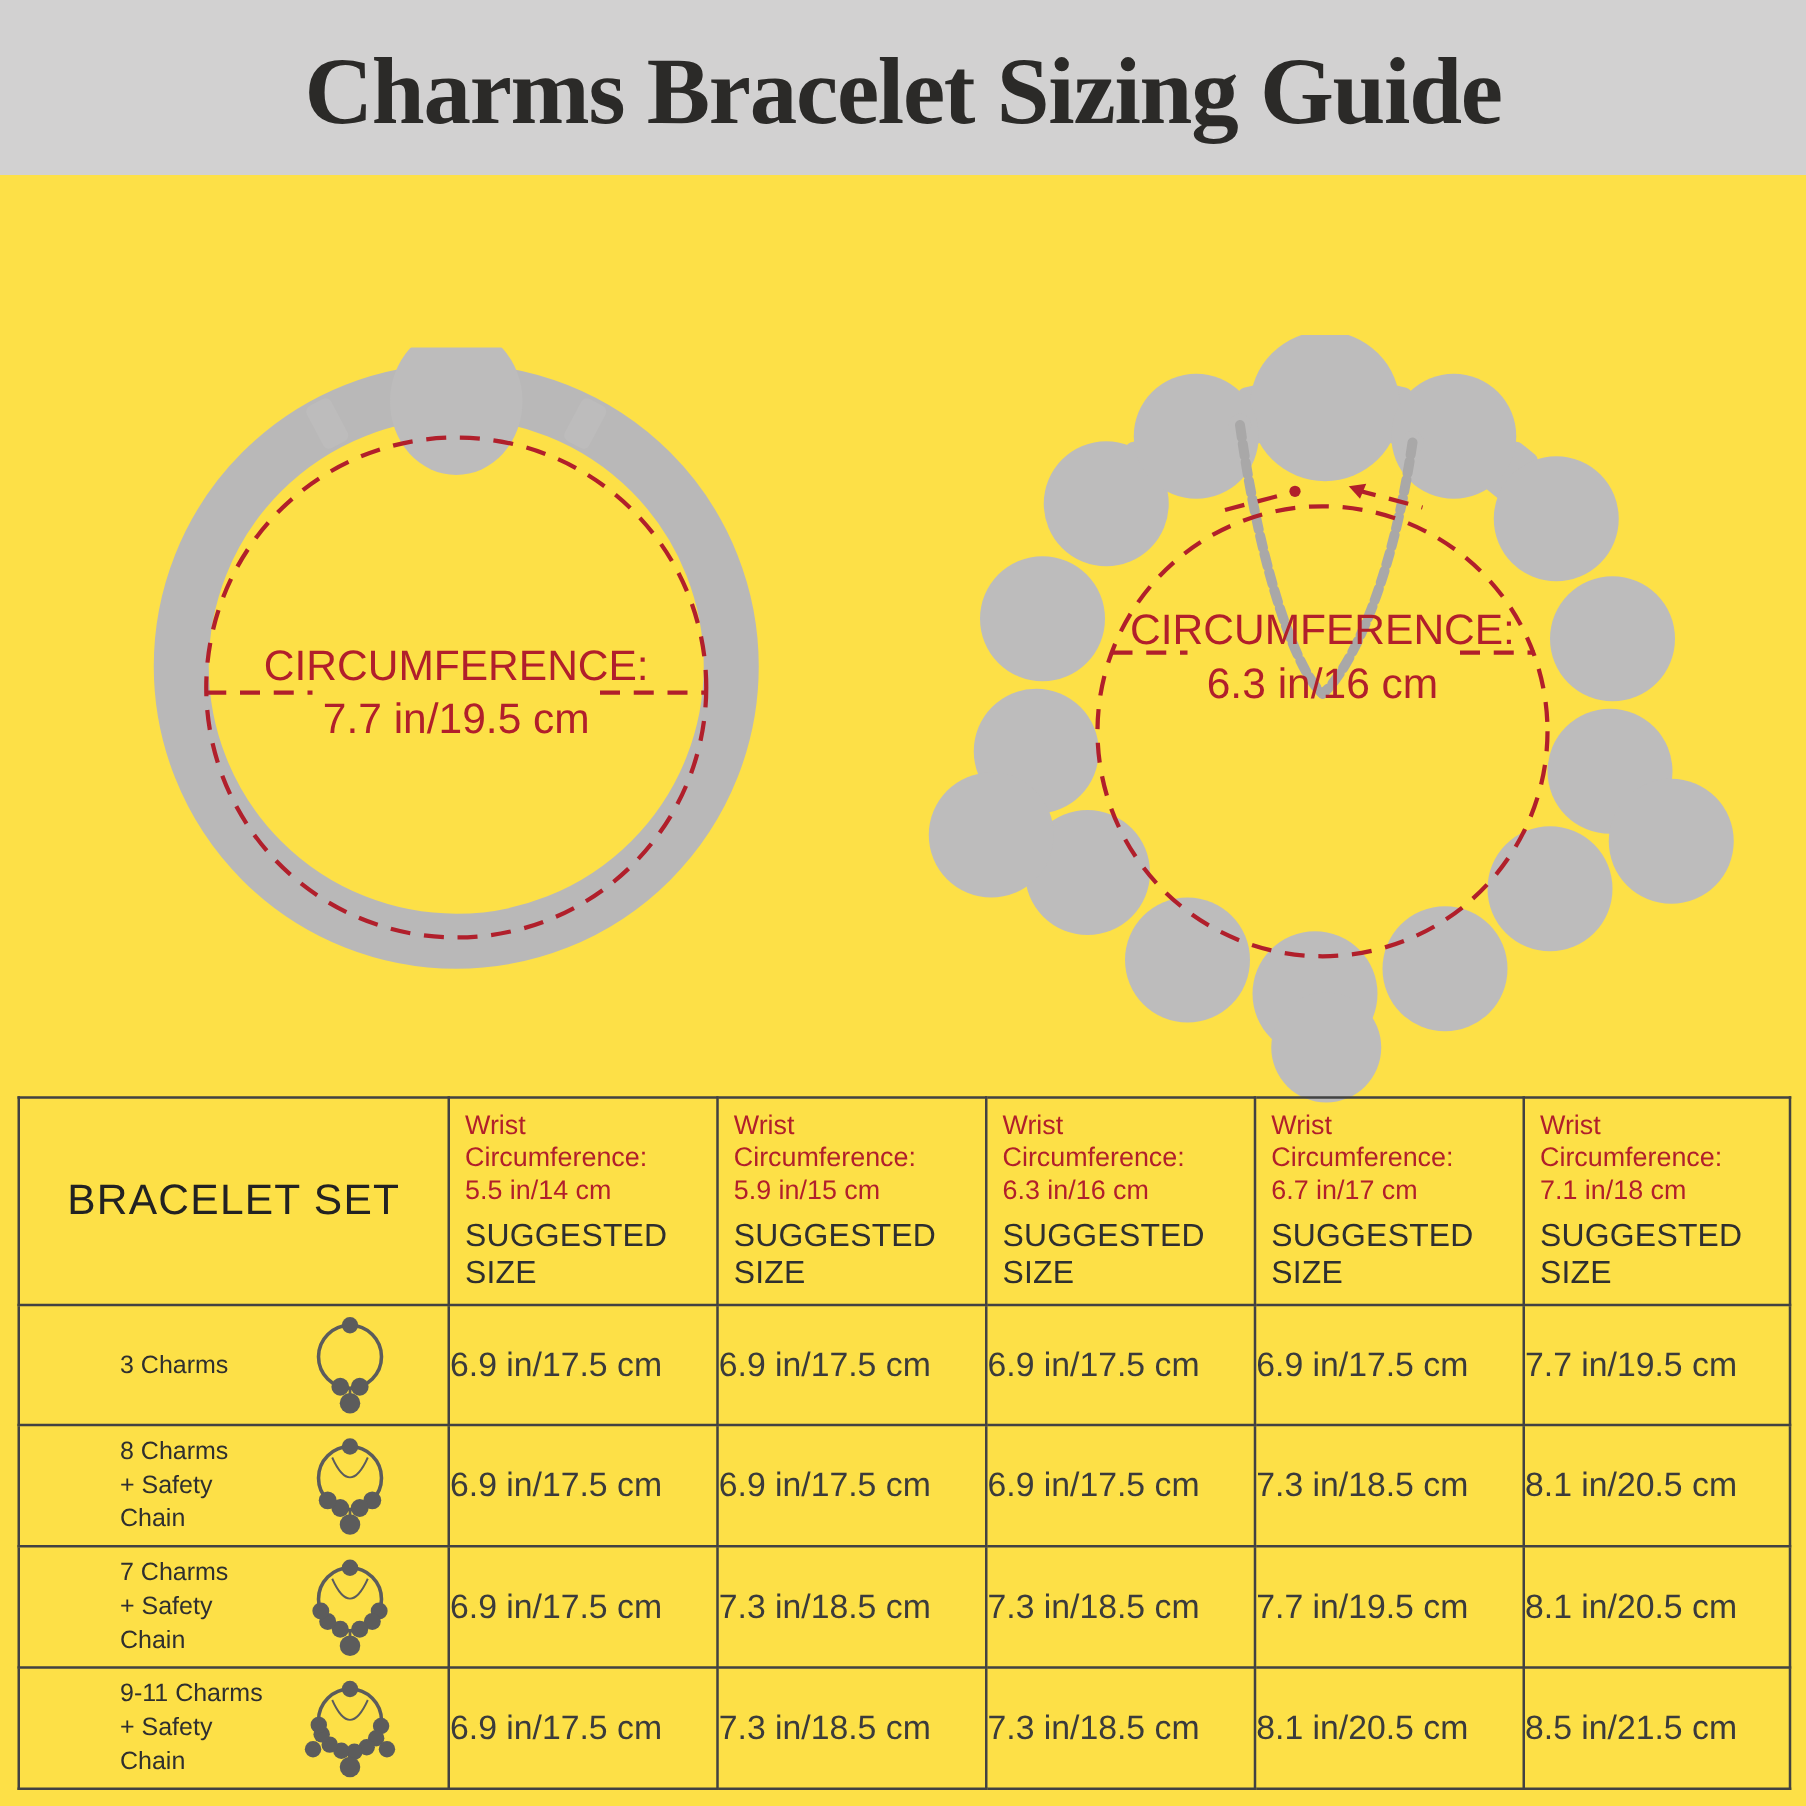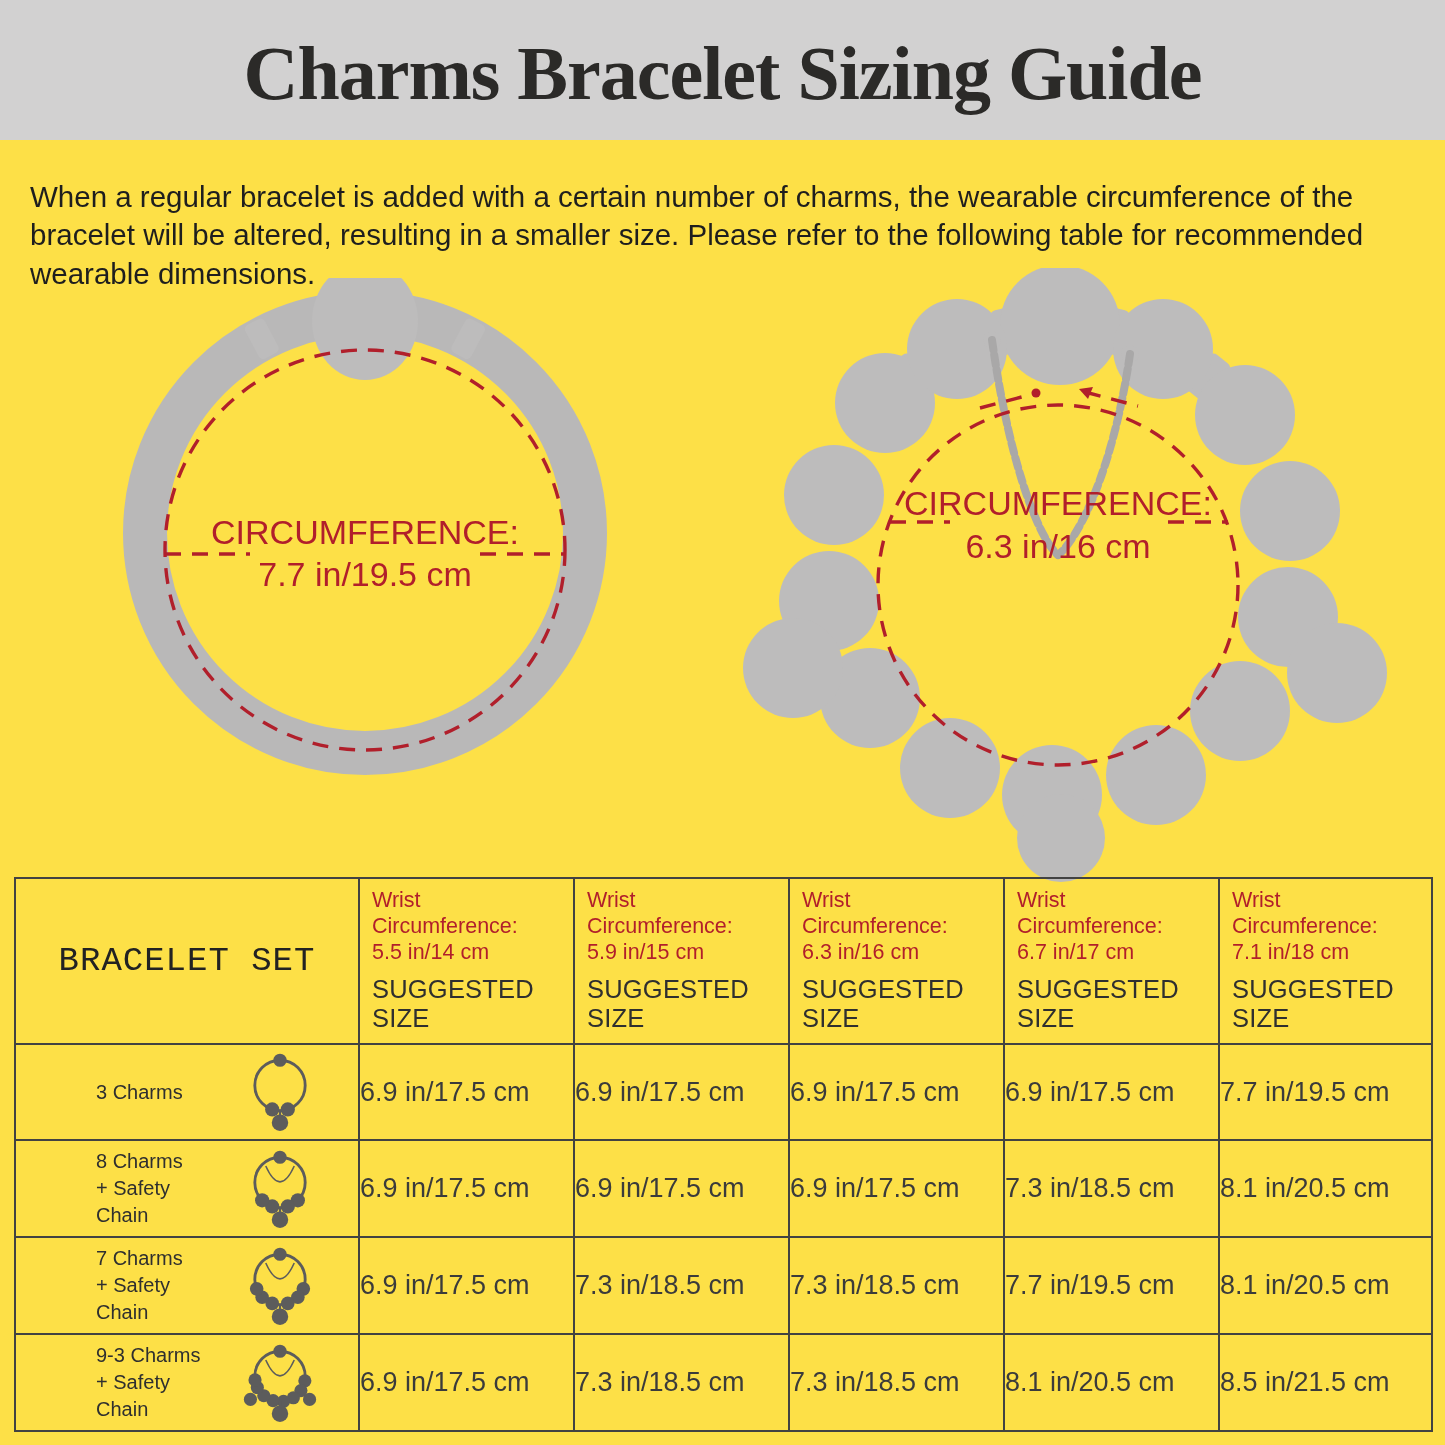--- a/index.html
+++ b/index.html
@@ -22,21 +22,21 @@
   .gray{fill:#bdbcbc;}
   .gray-stroke{stroke:#b9b8b8;fill:none;}
   .chain-stroke{stroke:#a9a8a8;fill:none;}
   .red-dash{stroke:#b11f2b;fill:none;stroke-dasharray:16 11;stroke-width:3.4;}
   .red-text{fill:#b11f2b;font-family:"Liberation Sans",sans-serif;font-size:34px;}
 
   
   .table-wrap{position:absolute;left:14px;top:877px;width:1417px;height:555px;}
   table{border-collapse:collapse;table-layout:fixed;width:1417px;height:555px;}
   td,th{border:2px solid #424242;padding:0;vertical-align:middle;background:transparent;}
-  th.set-head{font-size:34px;font-weight:normal;color:#222;letter-spacing:1px;text-align:center;font-family:Liberation Mono, monospace;}
+  th.set-head{font-size:34px;font-weight:normal;color:#222;letter-spacing:1px;text-align:center;}
   .size-head{text-align:left;padding:8px 6px 10px 12px;font-weight:normal;}
   .size-head .rline{color:#b11f2b;font-size:21.5px;line-height:1.22;}
   .size-head .sline{color:#2f2f2f;font-size:25.5px;margin-top:9px;letter-spacing:0.2px;}
   td.val{text-align:left;font-size:27px;color:#3b3b3b;}
   .set-cell{display:flex;align-items:center;height:100%;}
   .set-label{flex:1;padding-left:80px;font-size:20px;color:#2f2f2f;line-height:1.35;}
   .set-icon-box{width:128px;display:flex;justify-content:center;align-items:center;padding-right:14px;}
   .set-icon{width:92px;height:92px;}
   .mini-ring{stroke:#5c5c5c;stroke-width:2.6;fill:none;}
   .mini-bead{fill:#5c5c5c;}
@@ -44,21 +44,20 @@
 </style>
 </head>
 <body>
 
 <div class="page">
 
   <div class="title-band">
     <h1>Charms Bracelet Sizing Guide</h1>
   </div>
 
-  <p class="intro">When a regular bracelet is added with a certain number of charms, the wearable circumference of the bracelet will be altered, resulting in a smaller size. Please refer to the following table for recommended wearable dimensions.</p>
 
   <svg class="fig fig-left" width="580" height="505" viewBox="0 0 580 505">
     <circle class="gray-stroke" cx="295" cy="255" r="220" stroke-width="44"></circle>
     <g transform="translate(191.8,60.8) rotate(-28)">
       <rect class="gray" x="-11" y="-19" width="22" height="38" rx="5"></rect>
     </g>
     <g transform="translate(398.2,60.8) rotate(28)">
       <rect class="gray" x="-11" y="-19" width="22" height="38" rx="5"></rect>
     </g>
     <ellipse class="gray" cx="295" cy="43" rx="53" ry="59"></ellipse>
@@ -243,21 +242,21 @@
         <td class="val">7.3 in/18.5 cm</td>
         <td class="val">7.3 in/18.5 cm</td>
         <td class="val">7.7 in/19.5 cm</td>
         <td class="val">8.1 in/20.5 cm</td>
       </tr>
 
       <tr>
         <td>
           <div class="set-cell">
             <div class="set-label">
-              <div>9-3 Charms</div>
+              <div>9-11 Charms</div>
                   <div>+ Safety Chain</div>
             </div>
             <div class="set-icon-box">
               <svg class="set-icon" viewBox="0 0 72 84">
                 <circle class="mini-ring" cx="36" cy="36" r="23"></circle>
                 <path class="mini-chain" d="M23,21 Q36,50 49,21"></path>
                 <circle class="mini-bead" cx="36" cy="13" r="6"></circle>
                 <circle class="mini-bead" cx="58.7" cy="40" r="6"></circle>
                 <circle class="mini-bead" cx="55.1" cy="48.9" r="6"></circle>
                 <circle class="mini-bead" cx="48.2" cy="55.5" r="6"></circle>

